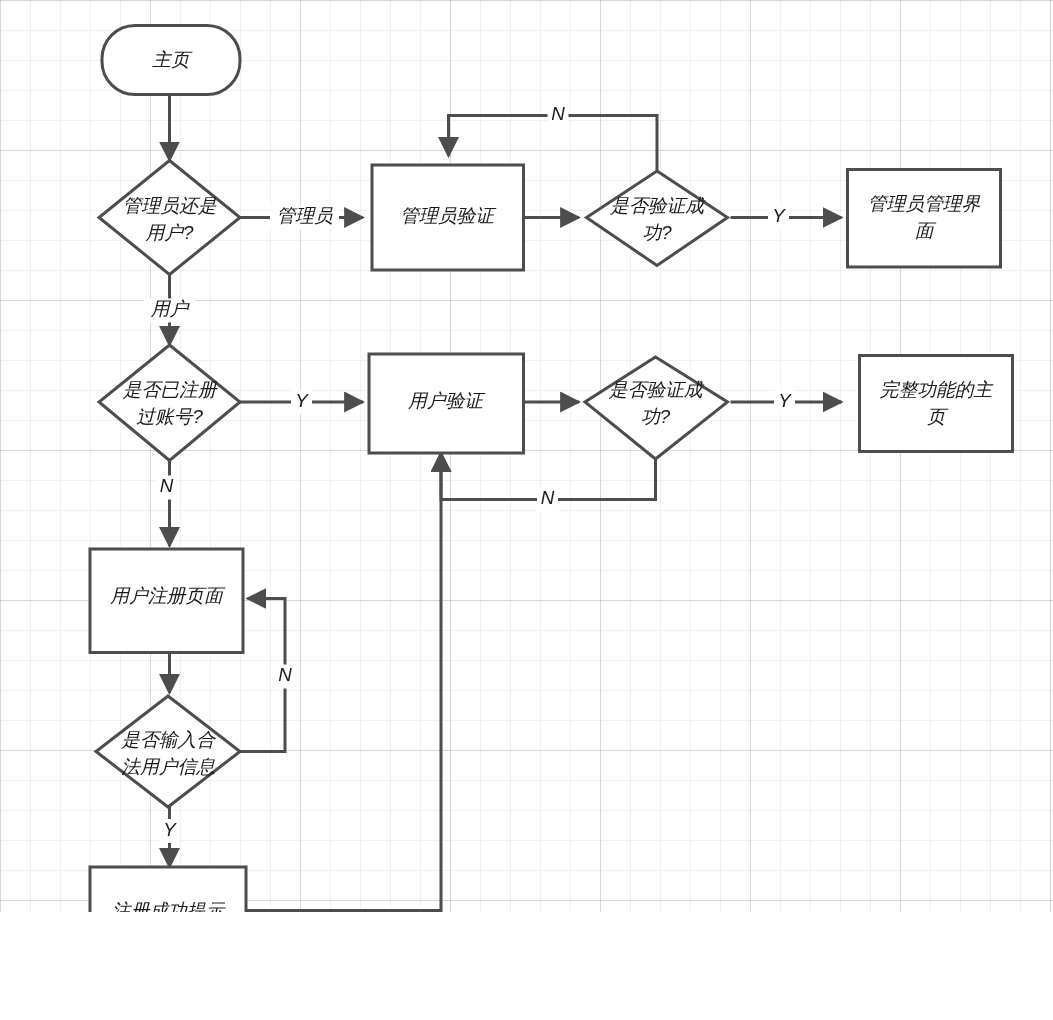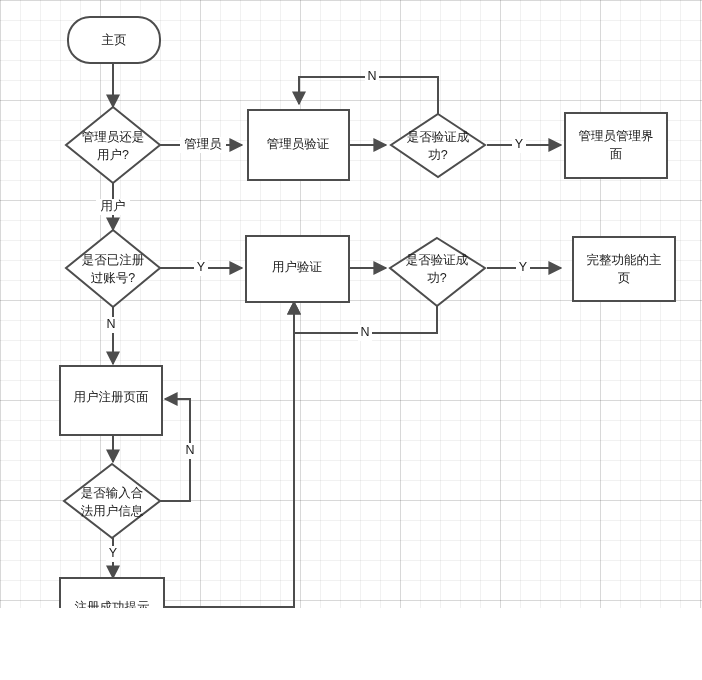--- a/index.html
+++ b/index.html
@@ -16,20 +16,21 @@
     height: 608px;
     overflow: hidden;
     background-color: #ffffff;
     background-image:
       linear-gradient(to right, rgba(0,0,0,0.055) 1px, transparent 1px),
       linear-gradient(to bottom, rgba(0,0,0,0.055) 1px, transparent 1px),
       linear-gradient(to right, rgba(0,0,0,0.10) 1px, transparent 1px),
       linear-gradient(to bottom, rgba(0,0,0,0.10) 1px, transparent 1px);
     background-size: 20px 20px, 20px 20px, 100px 100px, 100px 100px;
     background-position: 0 0, 0 0, 0 0, 0 0;
+    font-style: italic;
   }
   svg#flow {
     position: absolute;
     left: 0;
     top: 0;
     width: 702px;
     height: 680px;
   }
   .shape-rect, .shape-round, .shape-diamond {
     fill: #ffffff;

